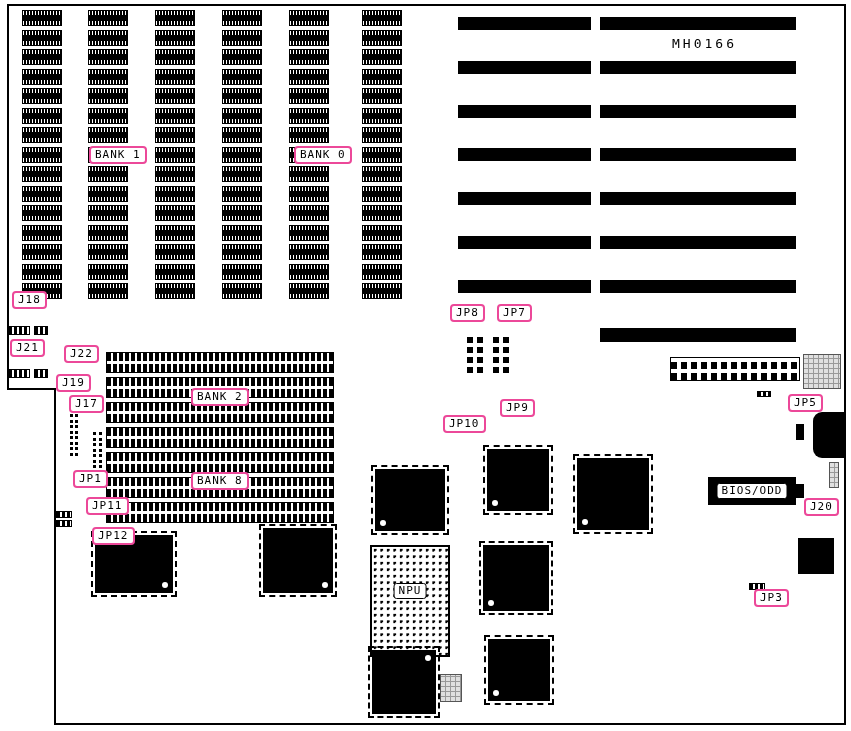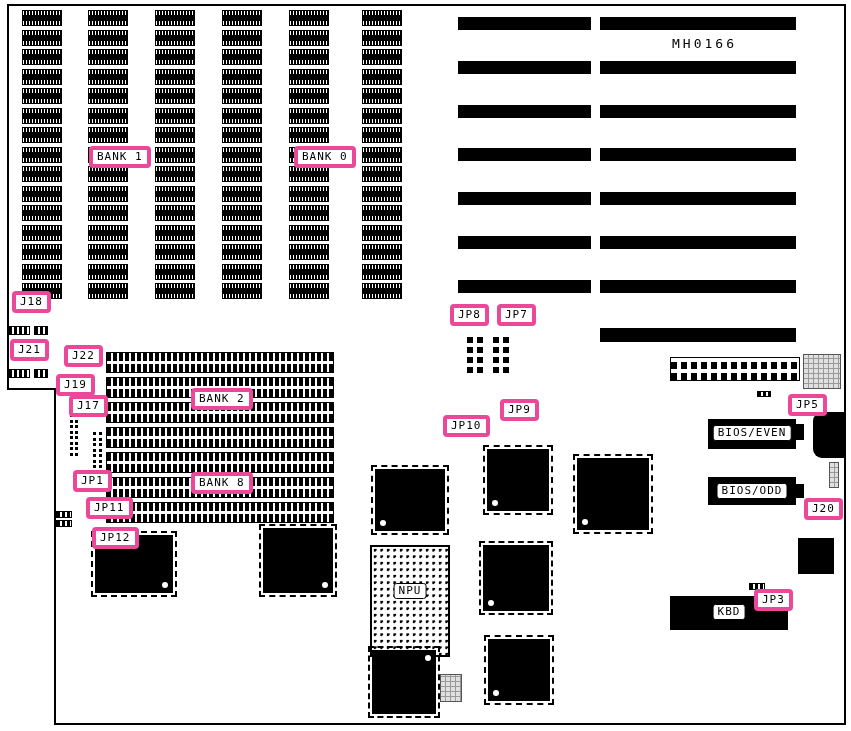--- a/index.html
+++ b/index.html
@@ -21,21 +21,21 @@
   .slot{height:13px;background:#000;}
 
   
   .sockets{position:absolute;left:106px;top:352px;width:228px;display:flex;flex-direction:column;gap:4px;}
   .sockrow{height:21px;border:1px solid #000;background:
     repeating-linear-gradient(90deg,#000 0 4px,#fff 4px 6px) left top/100% 8px no-repeat,
     repeating-linear-gradient(90deg,#000 0 4px,#fff 4px 6px) left bottom/100% 8px no-repeat,
     #fff;}
 
   
-  .lbl{position:absolute;background:#fff;border:4px solid #ec4899;border-radius:4px;
+  .lbl{position:absolute;background:#fff;border:2px solid #ec4899;border-radius:4px;
     font-size:11px;line-height:14px;padding:0 4px;letter-spacing:1px;white-space:nowrap;z-index:6;}
   .inlbl{position:absolute;background:#fff;border:1px solid #000;border-radius:3px;
     font-size:11px;line-height:14px;padding:0 4px;letter-spacing:1px;white-space:nowrap;z-index:6;}
   .txt{position:absolute;font-size:13px;letter-spacing:3px;}
 
   
   .chip{position:absolute;background:#000;outline:2px dashed #000;outline-offset:2px;}
   .blackbox{position:absolute;background:#000;}
   .dot{position:absolute;width:6px;height:6px;border-radius:50%;background:#fff;}
   .dot-br{right:5px;bottom:5px;} .dot-bl{left:5px;bottom:5px;} .dot-tr{right:5px;top:5px;}
@@ -241,38 +241,32 @@
   <div class="pingrid" style="left:467px;top:333px;width:20px;height:40px"></div>
   <div class="pingrid" style="left:493px;top:333px;width:20px;height:40px"></div>
   <div class="lbl" style="left:443px;top:415px">JP10</div>
   <div class="lbl" style="left:500px;top:399px">JP9</div>
 
   <div class="hdr" style="left:670px;top:357px;width:130px;height:24px"></div>
   <div class="gray" style="left:803px;top:354px;width:38px;height:35px"></div>
   <div class="pins-h" style="left:757px;top:391px;width:14px;height:6px"></div>
   <div class="lbl" style="left:788px;top:394px">JP5</div>
 
-  <div class="blackbox" style="left:708px;top:419px;width:88px;height:30px">
-    <div class="inlbl" style="left:50%;top:6px;transform:translateX(-50%)">BIOS/EVEN</div>
-  </div>
   <div class="blackbox" style="left:796px;top:424px;width:8px;height:16px"></div>
   <div class="din" style="left:813px;top:412px;width:32px;height:46px"></div>
   <div class="gray" style="left:829px;top:462px;width:10px;height:26px"></div>
   <div class="blackbox" style="left:708px;top:477px;width:88px;height:28px">
     <div class="inlbl" style="left:50%;top:6px;transform:translateX(-50%)">BIOS/ODD</div>
   </div>
   <div class="blackbox" style="left:796px;top:484px;width:8px;height:14px"></div>
   <div class="lbl" style="left:804px;top:498px">J20</div>
 
   <div class="blackbox" style="left:798px;top:538px;width:36px;height:36px"></div>
   <div class="pins-h" style="left:749px;top:583px;width:16px;height:7px"></div>
   <div class="lbl" style="left:754px;top:589px">JP3</div>
-  <div class="blackbox" style="left:670px;top:596px;width:118px;height:34px">
-    <div class="inlbl" style="left:50%;top:8px;transform:translateX(-50%)">KBD</div>
-  </div>
 
   <div class="chip" style="left:95px;top:535px;width:78px;height:58px">
     <span class="dot dot-br"></span>
   </div>
   <div class="chip" style="left:263px;top:528px;width:70px;height:65px">
     <span class="dot dot-br"></span>
   </div>
   <div class="chip" style="left:375px;top:469px;width:70px;height:62px">
     <span class="dot dot-bl"></span>
   </div>

